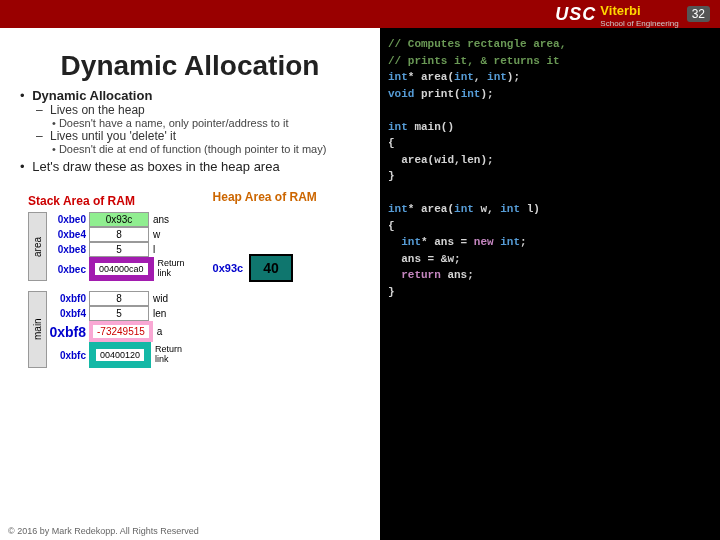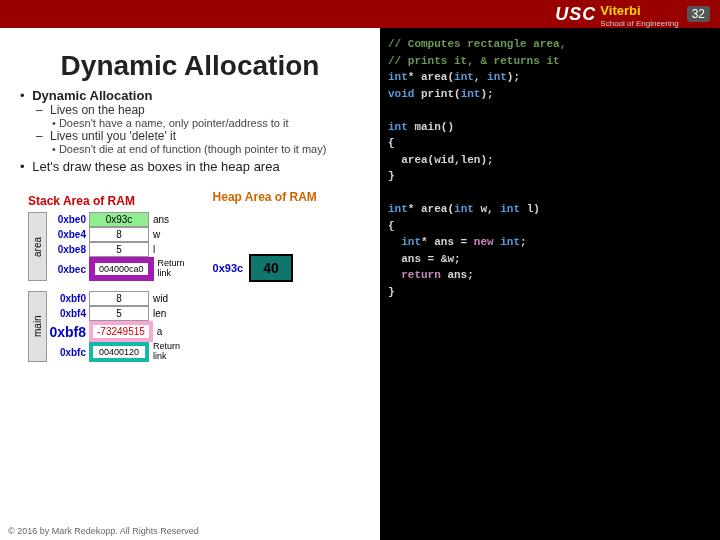--- a/index.html
+++ b/index.html
@@ -226,21 +226,21 @@
               </div>
 
               <div style="display:flex; align-items:center;">
                 <span style="color:#0000cc; font-size:14px; font-weight:bold; min-width:42px; text-align:right; padding-right:3px;">0xbf8</span>
                 <span style="border:4px solid #f9a8d4; font-size:10px; padding:1px 4px; min-width:60px; text-align:center; color:#cc0000;">-73249515</span>
                 <span style="font-size:10px; padding-left:4px;">a</span>
               </div>
 
               <div style="display:flex; align-items:center;">
                 <span style="color:#0000cc; font-size:10px; font-weight:bold; min-width:42px; text-align:right; padding-right:3px;">0xbfc</span>
-                <span style="border:4px solid #14b8a6; font-size:10px; padding:1px 4px; min-width:60px; text-align:center; font-size:9px;">00400120</span>
+                <span style="border:7px solid #14b8a6; font-size:10px; padding:1px 4px; min-width:60px; font-size:9px;">00400120</span>
                 <span style="font-size:9px; padding-left:4px; line-height:1.1;">Return<br>link</span>
               </div>
             </div>
           </div>
         </div>
 
         <div style="margin-left:20px; margin-top:8px;">
           <div style="color:#cc6600; font-size:12px; font-weight:bold; margin-bottom:50px; text-align:center;">Heap Area of RAM</div>
           <div style="display:flex; align-items:center; gap:6px;">
             <span style="color:#0000cc; font-size:11px; font-weight:bold;">0x93c</span>

